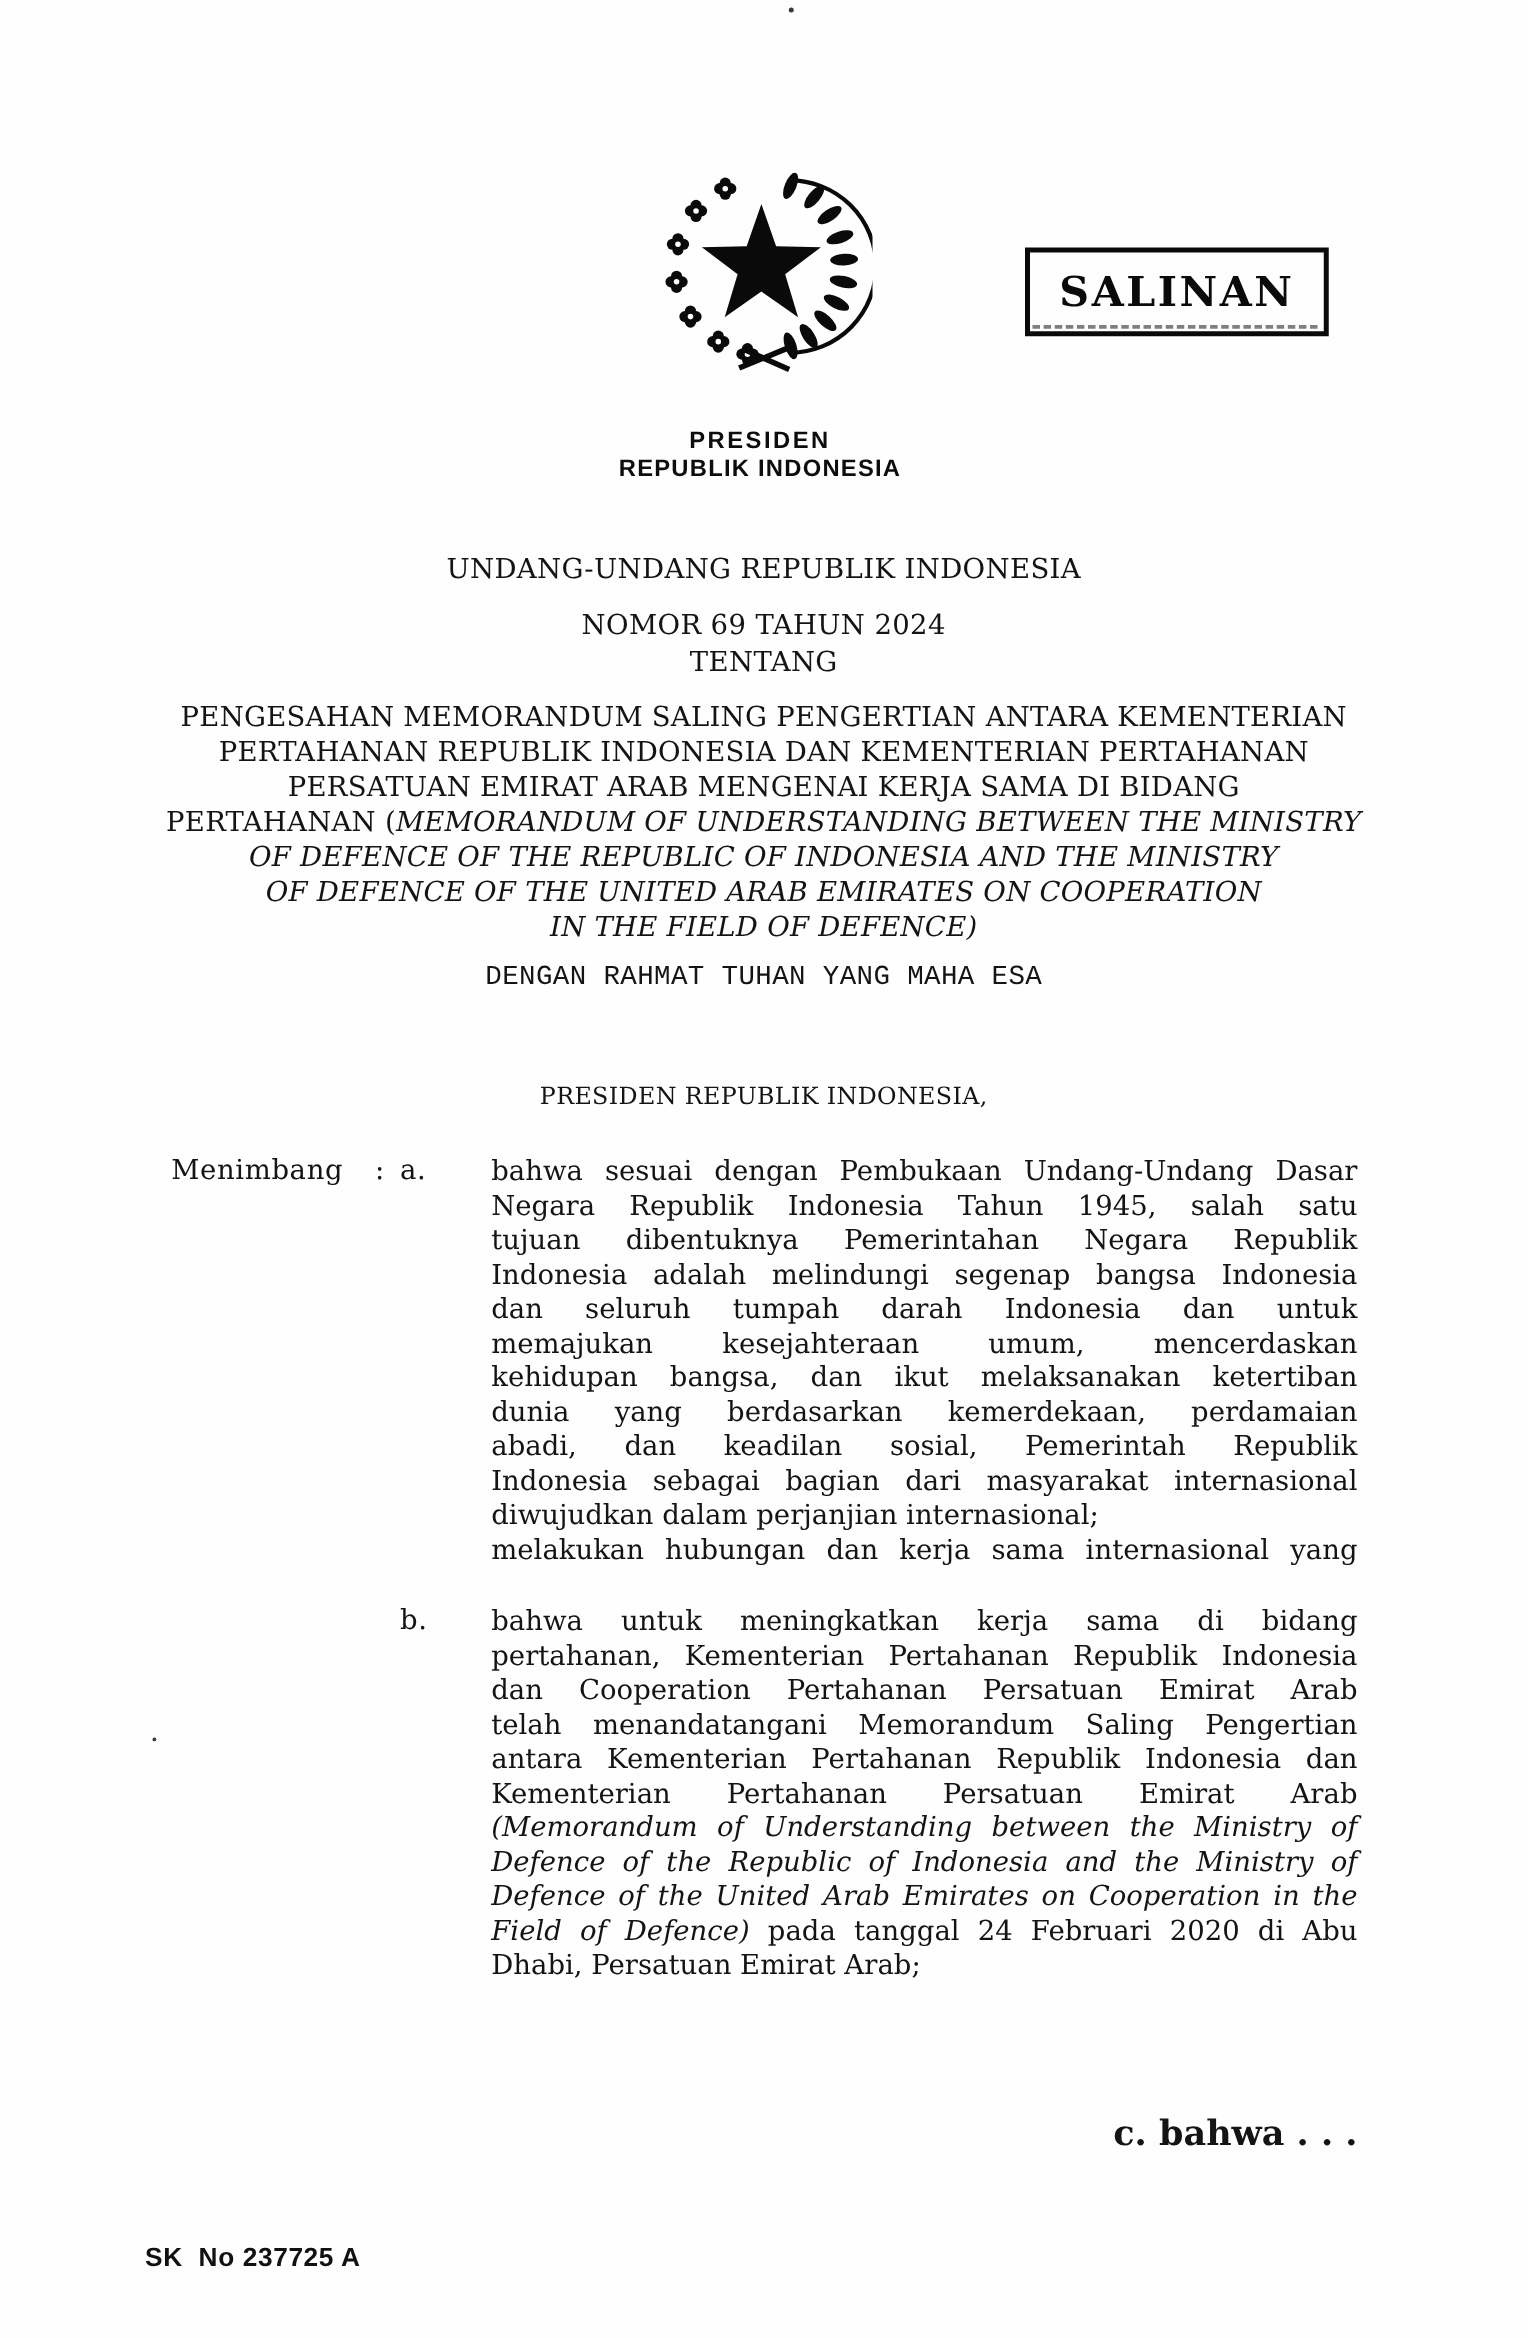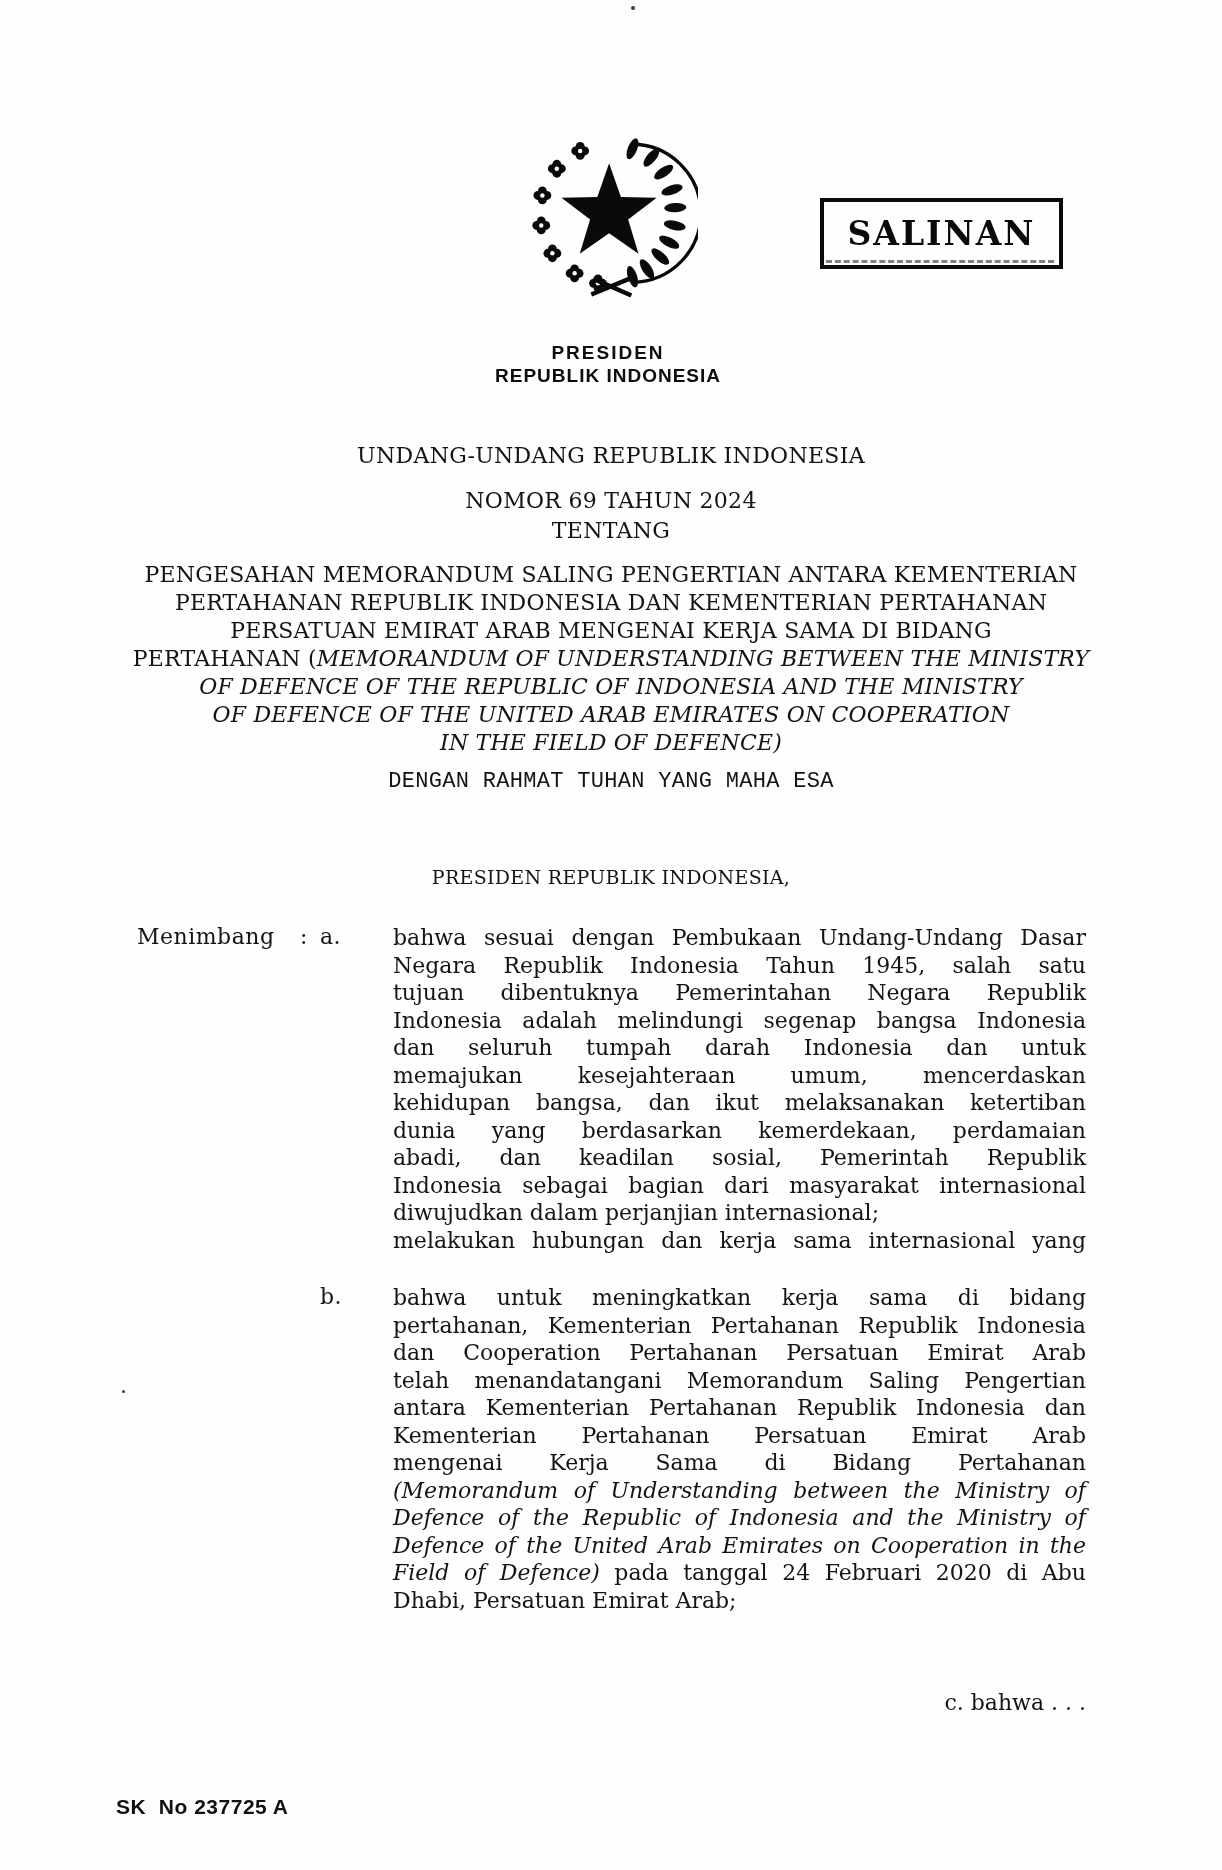--- a/index.html
+++ b/index.html
@@ -53,21 +53,21 @@
   .blabel{position:absolute;font-size:22px;letter-spacing:.5px;}
   .para{position:absolute;width:693px;font-size:22px;line-height:27.5px;}
   .bline{
     text-align:justify;text-align-last:justify;
     white-space:nowrap;overflow:visible;
   }
   .bline.end{text-align-last:left;}
   i{font-style:italic;}
   .continuation{
     position:absolute;right:136px;top:1690px;
-    font-size:22px;white-space:pre;
+    font-size:28px;white-space:pre;font-weight:bold;
   }
   .footer-code{
     position:absolute;left:88px;top:1795px;
     font-family:"Liberation Sans", sans-serif;
     font-weight:bold;font-size:21px;color:#111;
     white-space:pre;letter-spacing:.5px;margin-left:28px;
   }
   .emblem{position:absolute;left:518px;top:122px;width:180px;height:178px;}
 </style>
 </head>
@@ -204,21 +204,20 @@
   </div>
 
   <div class="blabel" style="left:320px;top:1284px;">b.</div>
   <div class="para" style="left:393px;top:1284px;">
     <div class="bline"><span>bahwa untuk meningkatkan kerja sama di bidang</span></div>
     <div class="bline"><span>pertahanan, Kementerian Pertahanan Republik Indonesia</span></div>
     <div class="bline"><span>dan Cooperation Pertahanan Persatuan Emirat Arab</span></div>
     <div class="bline"><span>telah menandatangani Memorandum Saling Pengertian</span></div>
     <div class="bline"><span>antara Kementerian Pertahanan Republik Indonesia dan</span></div>
     <div class="bline"><span>Kementerian Pertahanan Persatuan Emirat Arab</span></div>
-    <div class="bline"><span>mengenai Kerja Sama di Bidang Pertahanan</span></div>
     <div class="bline"><i>(Memorandum of Understanding between the Ministry of</i></div>
     <div class="bline"><i>Defence of the Republic of Indonesia and the Ministry of</i></div>
     <div class="bline"><i>Defence of the United Arab Emirates on Cooperation in the</i></div>
     <div class="bline"><i>Field of Defence)</i><span> pada tanggal 24 Februari 2020 di Abu</span></div>
     <div class="bline end"><span>Dhabi, Persatuan Emirat Arab;</span></div>
   </div>
 
   <span class="dot" style="left:122px;top:1390px;width:3px;height:3px;"></span>
 
   <div class="continuation">c. bahwa . . .</div>

